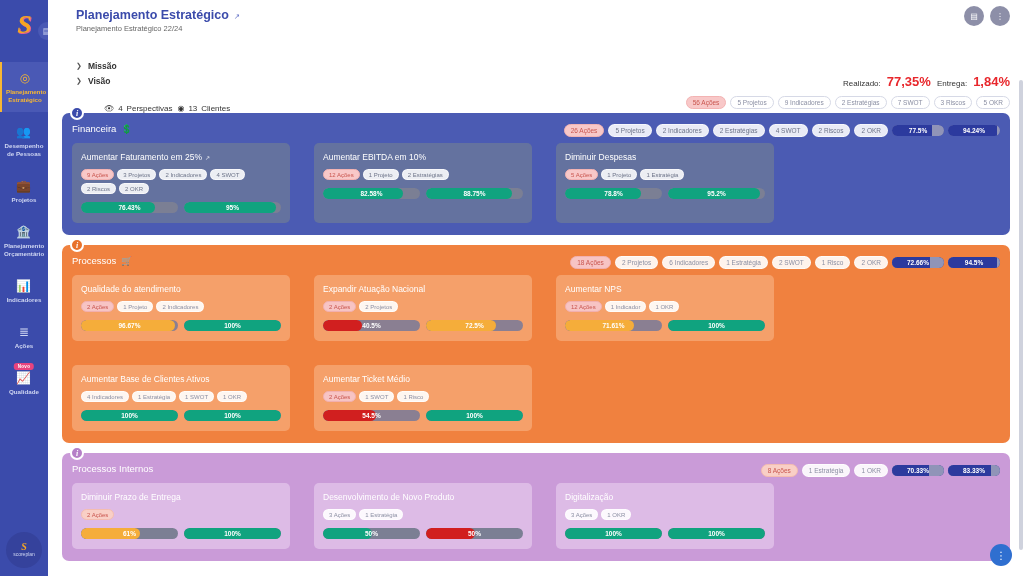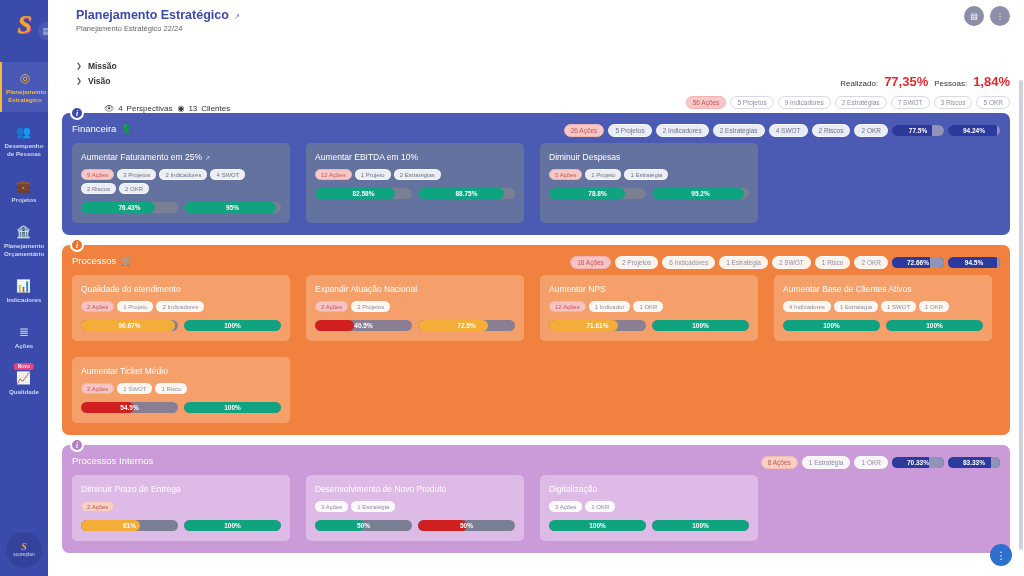--- a/index.html
+++ b/index.html
@@ -122,21 +122,21 @@
 
   .pct-pill {
     font-size: 6.5px; font-weight: bold; color: #fff; background: #2c3a9e;
     border-radius: 9px; padding: 2px 0 2px 0; width: 52px; text-align:center;
     position: relative; overflow: hidden;
   }
   .pct-pill .pfill { position:absolute; left:0; top:0; bottom:0; background:#2c3a9e; }
   .pct-pill .ptrack { position:absolute; left:0;top:0;right:0;bottom:0; background:#9094b8; }
   .pct-pill span { position: relative; z-index: 2; }
 
-  .cards { display: flex; flex-wrap: wrap; gap: 16px; }
+  .cards { display: flex; flex-wrap: wrap; gap: 24px; }
   .card { border-radius: 5px; padding: 9px 9px 10px; width: 218px; }
   .persp.fin .card { background: #64729f; }
   .persp.cli .card { background: #f5a06a; }
   .persp.proc .card { background: #ddbbe6; }
 
   .card-title { font-size: 8.5px; color: #fff; margin-bottom: 7px; display:flex; align-items:baseline; gap:3px;}
   .card-title .ext { font-size: 6px; opacity:.9; }
   .card-chips { display: flex; flex-wrap: wrap; gap: 3px; margin-bottom: 8px; }
   .card-chips .chip { font-size: 6px; padding: 1.5px 5px; background:#fff; border-color:#e2e4ec; color:#8b8fa3; }
   .card-chips .chip.acoes { background:#f8c8c8; border-color:#f3b3b3; color:#c9564f; }
@@ -230,21 +230,21 @@
         </div>
 
       <div class="topicons">
         <div class="ticon">▤</div>
         <div class="ticon">⋮</div>
       </div>
 
       <div class="metrics">
         <span class="m-lb">Realizado:</span>
         <span class="m-val">77,35%</span>
-        <span class="m-lb">Pessoas:</span>
+        <span class="m-lb">Entrega:</span>
         <span class="m-val">1,84%</span>
       </div>
 
       <div class="counters">
         <div class="cnt">
           <span class="cnt-ico">👁</span>
           <span class="cnt-tx">4</span>
           <span class="cnt-tx">Perspectivas</span>
         </div>
         <div class="cnt">

